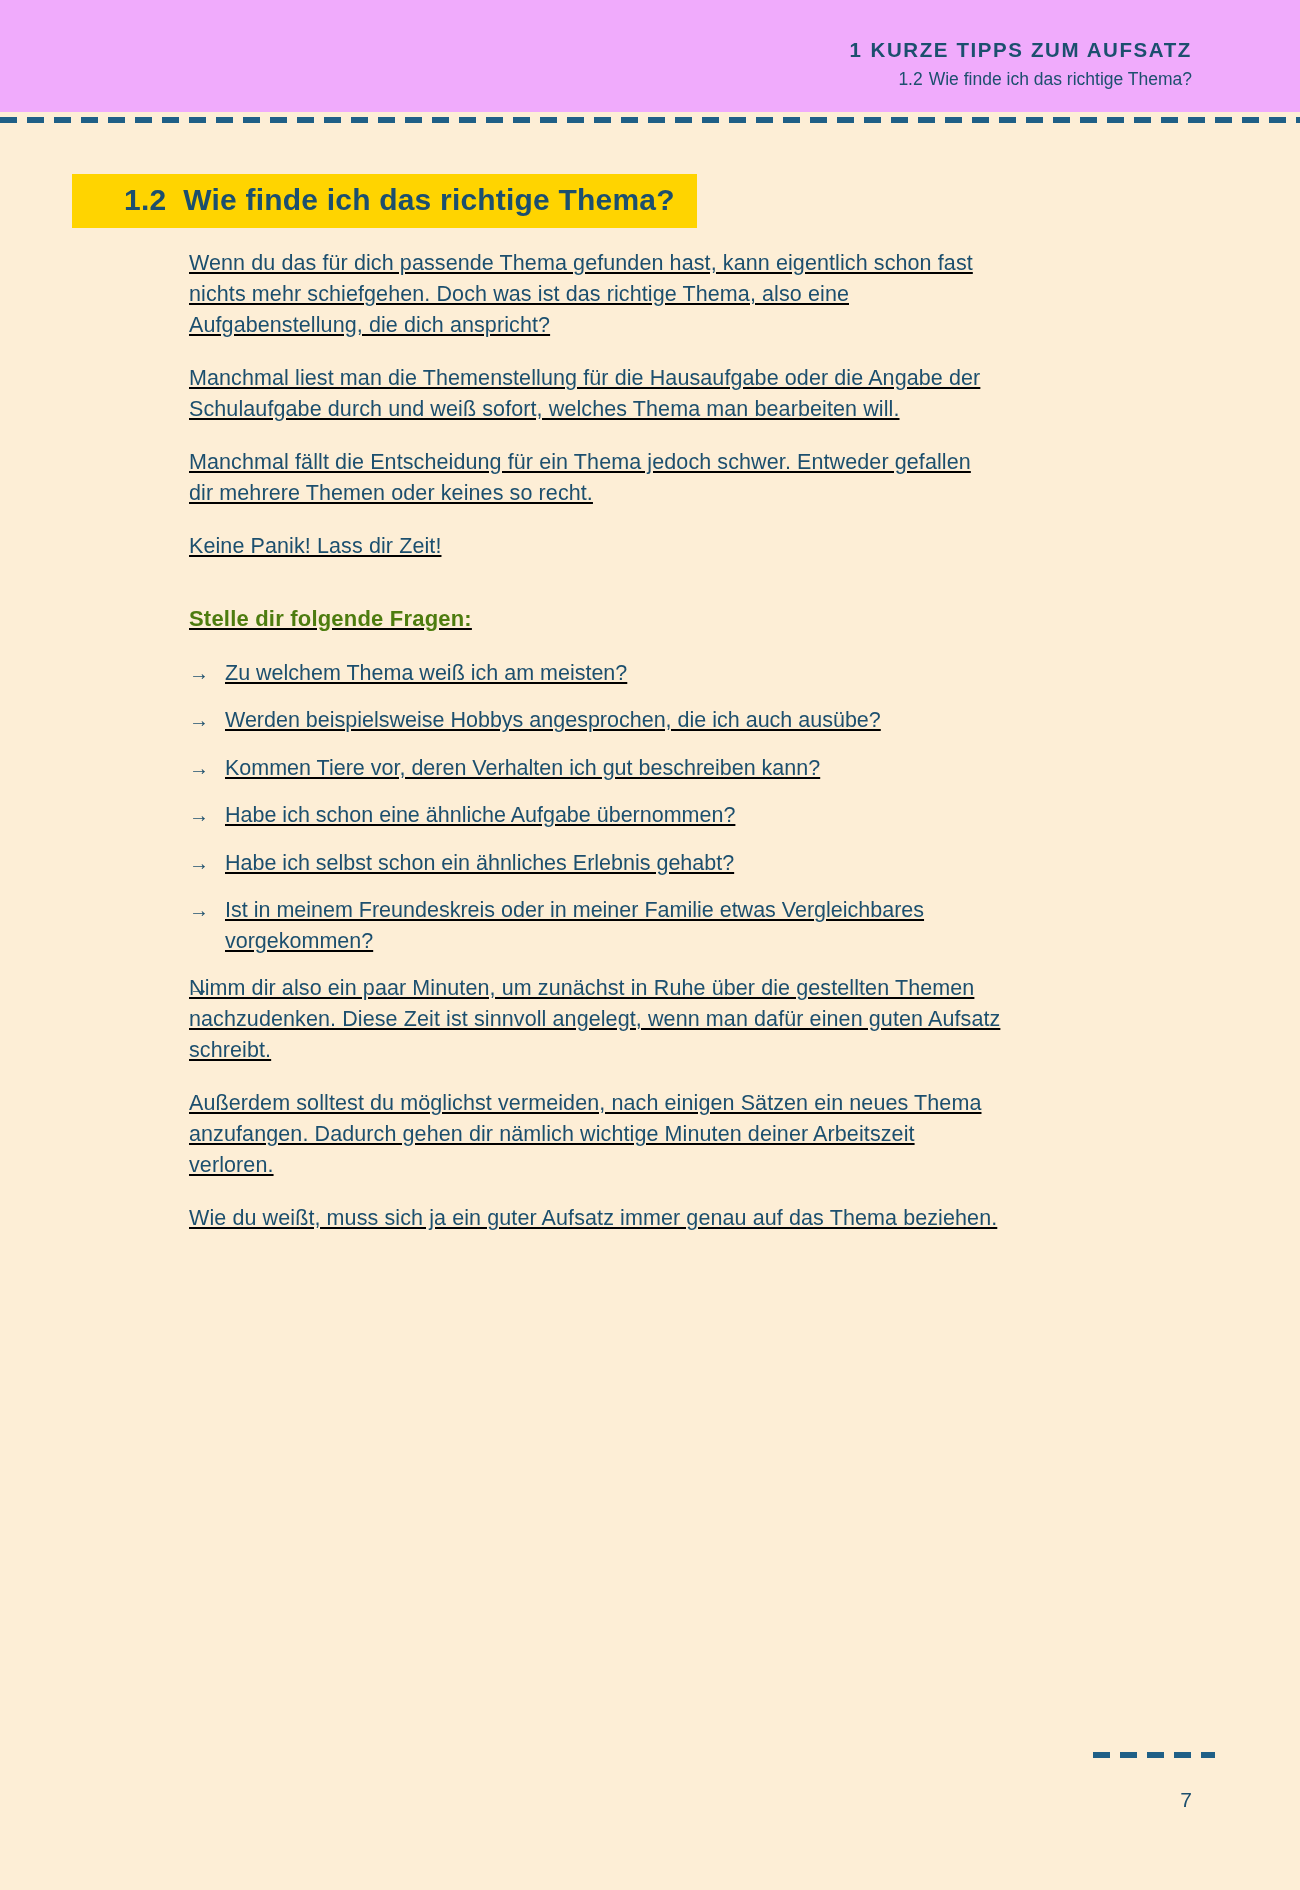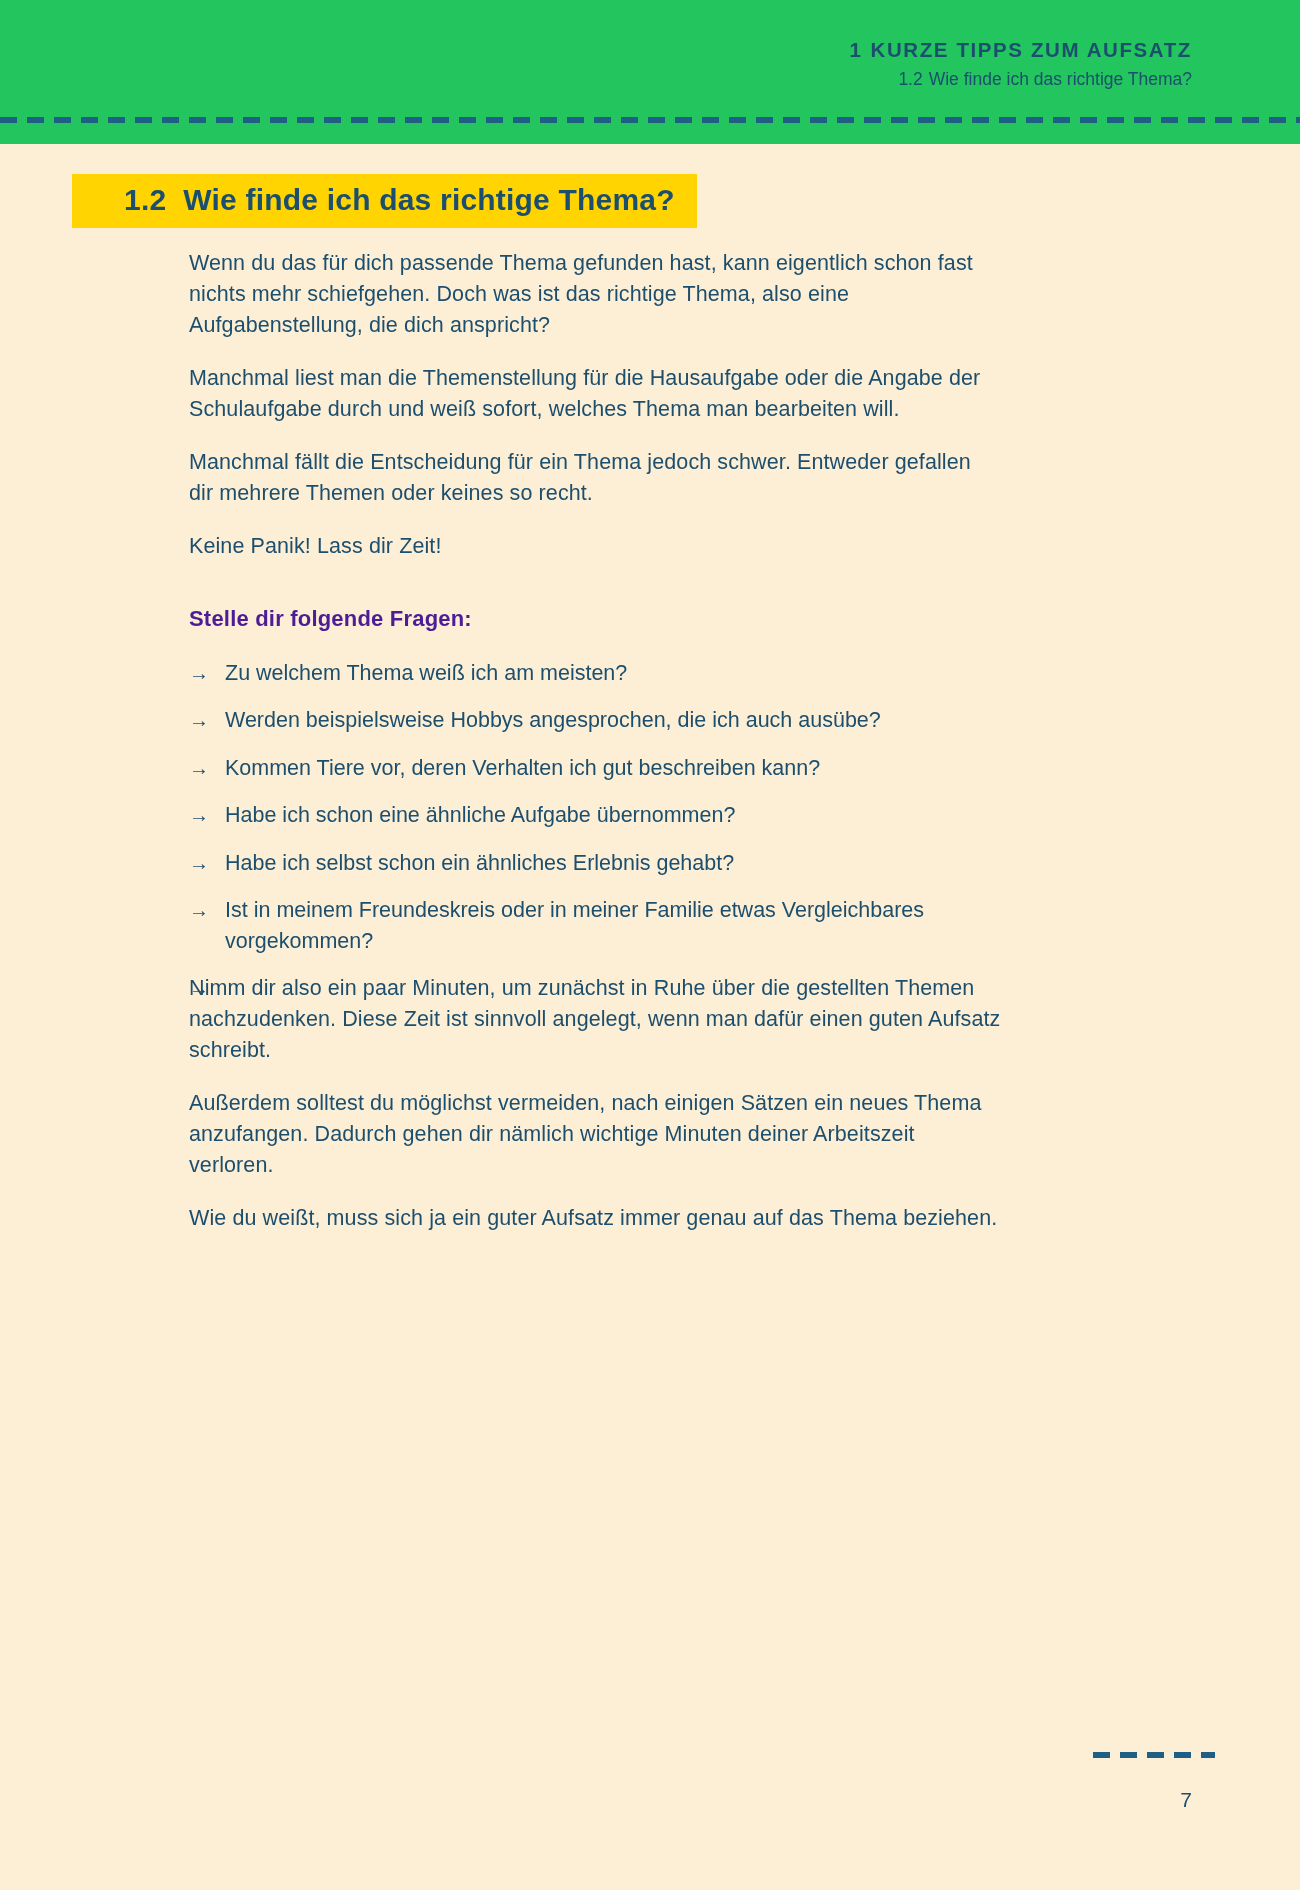--- a/index.html
+++ b/index.html
@@ -14,22 +14,22 @@
     position: relative;
     overflow: hidden;
   }
 
   
   .header-band {
     position: absolute;
     left: 0;
     top: 0;
     width: 1300px;
-    height: 144px;
-    background: #22c55e;
+    height: 112px;
+    background: #f0abfc;
   }
   .header-inner {
     position: absolute;
     right: 108px;
     top: 38px;
     text-align: right;
   }
   .header-chapter {
     font-size: 20.5px;
     font-weight: bold;
@@ -87,36 +87,37 @@
     margin-left: 17px;
     letter-spacing: 0.2px;
   }
 
   
   .content {
     position: absolute;
     left: 189px;
     top: 248px;
     width: 812px;
+    text-decoration: underline;
   }
   p.body {
     margin: 0 0 22px 0;
     font-size: 21.5px;
     line-height: 1.44;
     color: #1c4f6e;
     letter-spacing: 0.1px;
   }
   p.body.tight {
     margin-bottom: 27px;
   }
   h3.subhead {
     margin: 44px 0 26px 0;
     font-size: 22px;
     font-weight: bold;
-    color: #4c1d95;
+    color: #4d7c0f;
     letter-spacing: 0.2px;
   }
 
   
   ul.q-list {
     list-style: none;
     margin: 0 0 0 0;
     padding: 0;
   }
   ul.q-list li {

